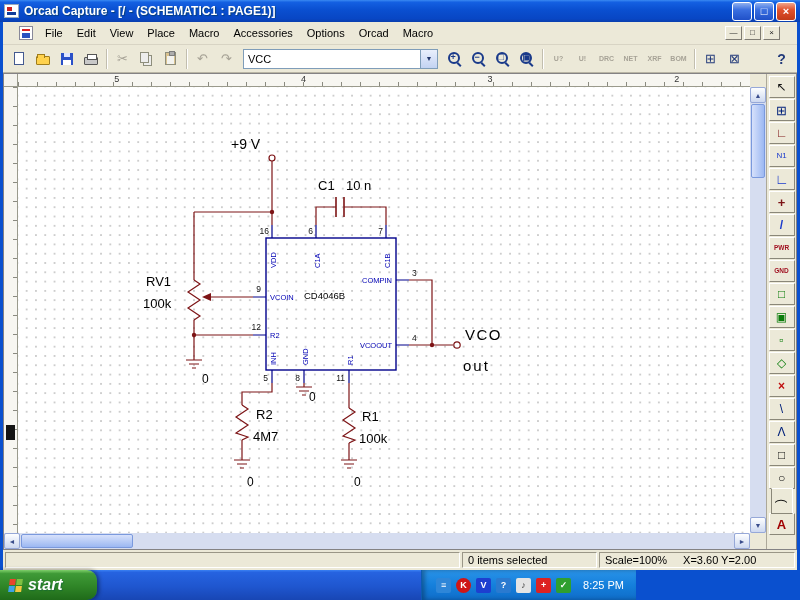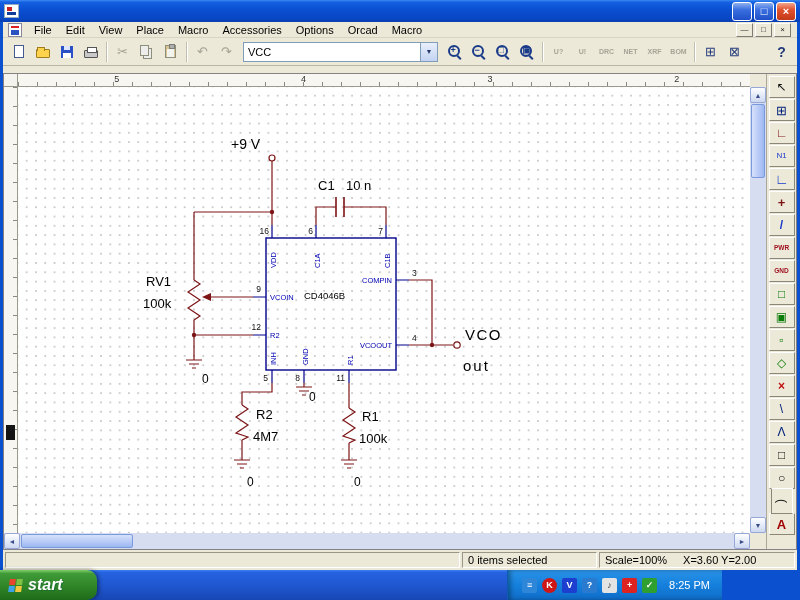--- a/index.html
+++ b/index.html
@@ -17,21 +17,21 @@
   .tb-btn{width:20px;height:19px;border-radius:3px;border:1px solid #fff;color:#fff;font-size:11px;font-weight:bold;
     display:flex;align-items:center;justify-content:center;line-height:1;
     background:linear-gradient(180deg,#8fb0ef 0%,#3a6fe0 40%,#2050c8 100%);}
   .tb-btn.close{background:linear-gradient(180deg,#f0a58c 0%,#e1512d 40%,#c23a18 100%)}
   .tb-btn.min span{transform:translateY(4px)}
 
   
   .appbody{position:absolute;top:22px;left:3px;right:3px;bottom:30px;background:#ece9d8;overflow:hidden}
 
   
-  .menubar{height:16px;display:flex;align-items:center;font-size:11px;color:#000;border-bottom:1px solid #d8d4c4;padding:0 3px}
+  .menubar{height:23px;display:flex;align-items:center;font-size:11px;color:#000;border-bottom:1px solid #d8d4c4;padding:0 14px}
   .mdoc{width:14px;height:14px;background:#fff;border:1px solid #889;margin:0 5px 0 2px;position:relative}
   .mdoc::before{content:"";position:absolute;left:2px;top:2px;width:8px;height:2px;background:#d22}
   .mdoc::after{content:"";position:absolute;left:2px;top:6px;width:8px;height:5px;background:#2a52c0}
   .menu-item{padding:3px 7px;cursor:default}
   .mdi-btns{margin-left:auto;display:flex;gap:2px;padding-right:3px}
   .mdi-btn{width:17px;height:14px;background:#ece9d8;border:1px solid;border-color:#fff #7f7c73 #7f7c73 #fff;
     font-size:8px;display:flex;align-items:center;justify-content:center;color:#222;line-height:1}
 
   
   .toolbar{height:28px;display:flex;align-items:center;padding:0 4px;gap:1px;border-bottom:1px solid #b9b5a5;background:#ece9d8}
@@ -106,21 +106,21 @@
   .ptool:nth-child(15),.ptool:nth-child(16){color:#00217a}
   .ptool:nth-child(19){transform:rotate(90deg)}
   .ptool:nth-child(20){font-weight:bold;color:#a00000;font-size:13px}
 
   
   .statusbar{position:absolute;left:0;right:0;bottom:0;height:20px;background:#ece9d8;display:flex;gap:2px;padding:2px;font-size:11px}
   .spanel{border:1px solid;border-color:#9a9687 #fff #fff #9a9687;padding:0 5px;display:flex;align-items:center;white-space:nowrap;overflow:hidden}
   .sp1{flex:1}.sp2{width:135px}.sp3{width:196px;gap:16px}
 
   
-  .taskbar{position:absolute;left:0;bottom:0;width:722px;height:30px;display:flex;align-items:stretch;
+  .taskbar{position:absolute;left:0;bottom:0;width:636px;height:30px;display:flex;align-items:stretch;
     background:linear-gradient(180deg,#3a81f3 0%,#2663e0 8%,#1f56cf 55%,#1846b4 100%)}
   .start{width:97px;display:flex;align-items:center;gap:6px;padding-left:9px;color:#fff;font-weight:bold;font-style:italic;font-size:16px;
     background:linear-gradient(180deg,#7ecf6a 0%,#3f9a37 12%,#2f8527 55%,#1f6a19 100%);border-radius:0 10px 10px 0;
     box-shadow:2px 0 4px rgba(0,0,0,.45);text-shadow:1px 1px 1px #0546}
   .flag{display:grid;grid-template-columns:6px 6px;grid-template-rows:6px 6px;gap:1px;transform:skew(-8deg)}
   .flag i{display:block}
   .flag i:nth-child(1){background:#e8452c}.flag i:nth-child(2){background:#7ec043}
   .flag i:nth-child(3){background:#3da3e8}.flag i:nth-child(4){background:#f3c63f}
   .taskbtn{margin:3px 0 3px 14px;width:200px;background:linear-gradient(180deg,#2257c8,#123c9b);border:1px solid #0e3a86;border-radius:3px;
     display:flex;align-items:center;gap:5px;padding:0 6px;color:#fff;font-size:11px;box-shadow:inset 1px 1px 3px rgba(0,0,0,.5);overflow:hidden;white-space:nowrap}
@@ -135,20 +135,21 @@
   .tray-icon:nth-of-type(5){background:#e4e4e4;color:#444}
   .tray-icon:nth-of-type(6){background:#d22}
   .tray-icon:nth-of-type(7){background:#2f9f2f}
   .clock{font-size:11px;margin-left:7px}
 </style>
 </head>
 <body>
 
 <div class="titlebar">
   <span class="ticon"></span>
+  <span class="ttext">Orcad Capture - [/ - (SCHEMATIC1 : PAGE1)]</span>
   <span class="tbtns">
     <span class="tb-btn min">
         <span>_</span>
       </span>
     <span class="tb-btn">
         <span>□</span>
       </span>
     <span class="tb-btn close">
         <span>×</span>
       </span>

